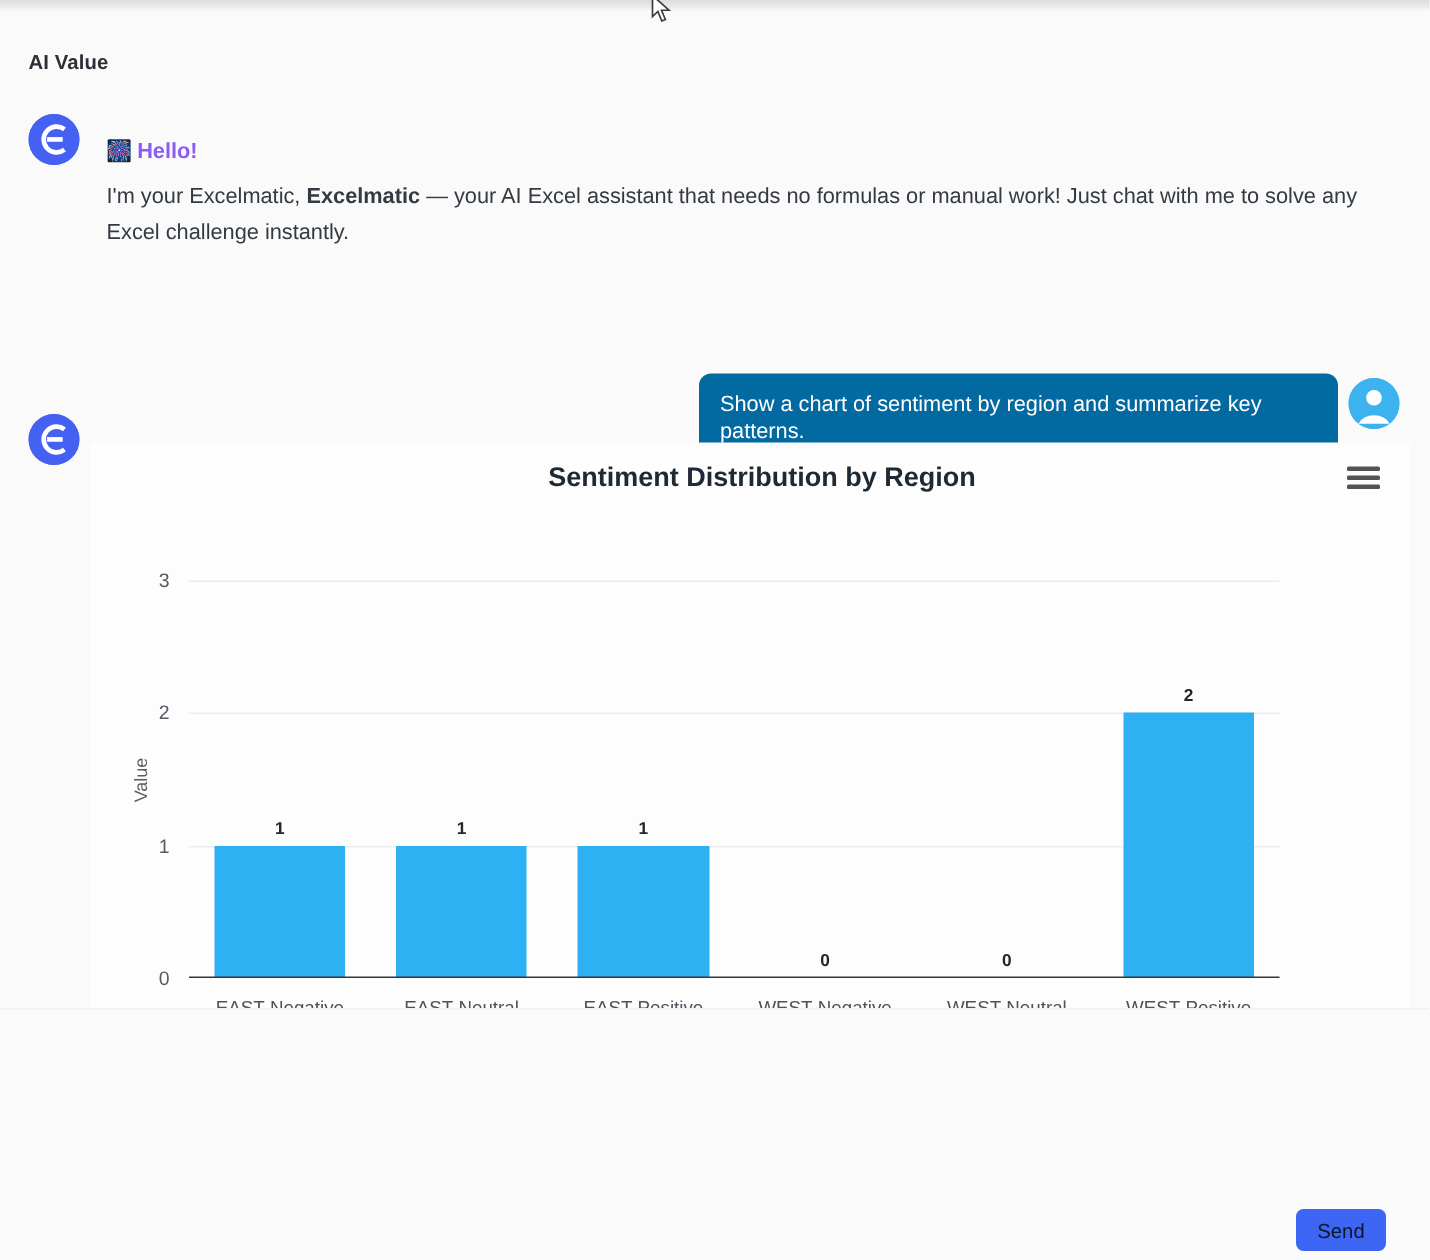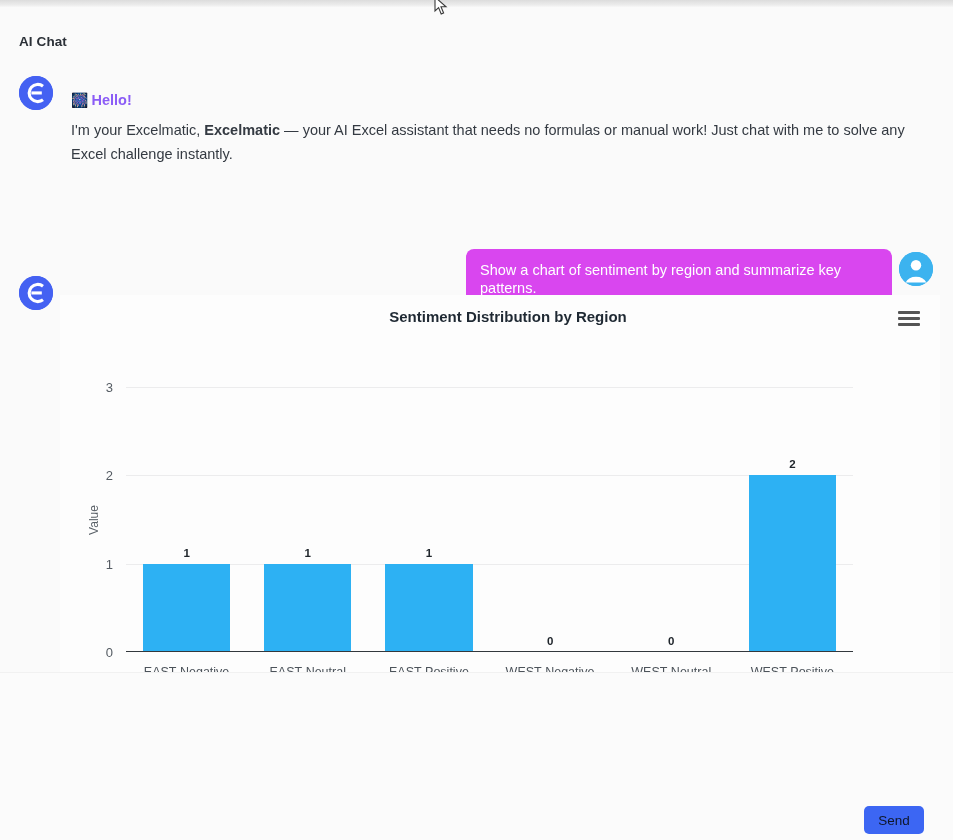--- a/index.html
+++ b/index.html
@@ -96,41 +96,41 @@
     color: #343a42;
   }
   #greeting-body b { font-weight: bold; }
 
   
   #user-msg-bubble {
     position: absolute;
     left: 466px; top: 192px;
     width: 426px;
     padding: 12px 14px;
-    background: #d946ef;
+    background: #0369a1;
     border-radius: 8px;
     color: #ffffff;
     font-size: 14.5px;
     line-height: 18px;
   }
 
   
   #chart-card {
     position: absolute;
     left: 60px; top: 238px;
     width: 880px;
     height: 400px;
     background: #fdfdfd;
     overflow: hidden;
   }
   #chart-title {
     position: absolute;
     left: 0; right: 0; top: 13px;
     text-align: center;
-    font-size: 15px;
+    font-size: 18px;
     font-weight: bold;
     color: #1f2933;
     padding-left: 16px;
   }
   #chart-menu-button {
     position: absolute;
     right: 20px; top: 16px;
     width: 22px; height: 18px;
     cursor: pointer;
   }
@@ -253,21 +253,21 @@
 <div id="top-strip">
   <div class="inner-light"></div>
 </div>
 
 <svg id="cursor-arrow" viewBox="0 0 14 20">
   <path d="M1 1 L1 15 L4.6 11.6 L7.2 18 L9.6 17 L7 10.8 L12 10.8 Z" fill="#ffffff" stroke="#3a3a3a" stroke-width="1.1"></path>
 </svg>
 
 <div id="app">
 
-  <div id="panel-title">AI Chat</div>
+  <div id="panel-title">AI Value</div>
 
   <div id="chat-area">
 
     <div class="avatar avatar-bot" style="top:19px">
       <svg width="34" height="34" viewBox="0 0 34 34">
         <circle cx="17" cy="17" r="17" fill="#4461f2"></circle>
         <path d="M24 10.2 A8.6 8.6 0 1 0 24 23.8" stroke="#ffffff" stroke-width="3.1" fill="none" stroke-linecap="butt"></path>
         <rect x="12.4" y="15.4" width="10.4" height="3.1" fill="#ffffff"></rect>
       </svg>
     </div>

